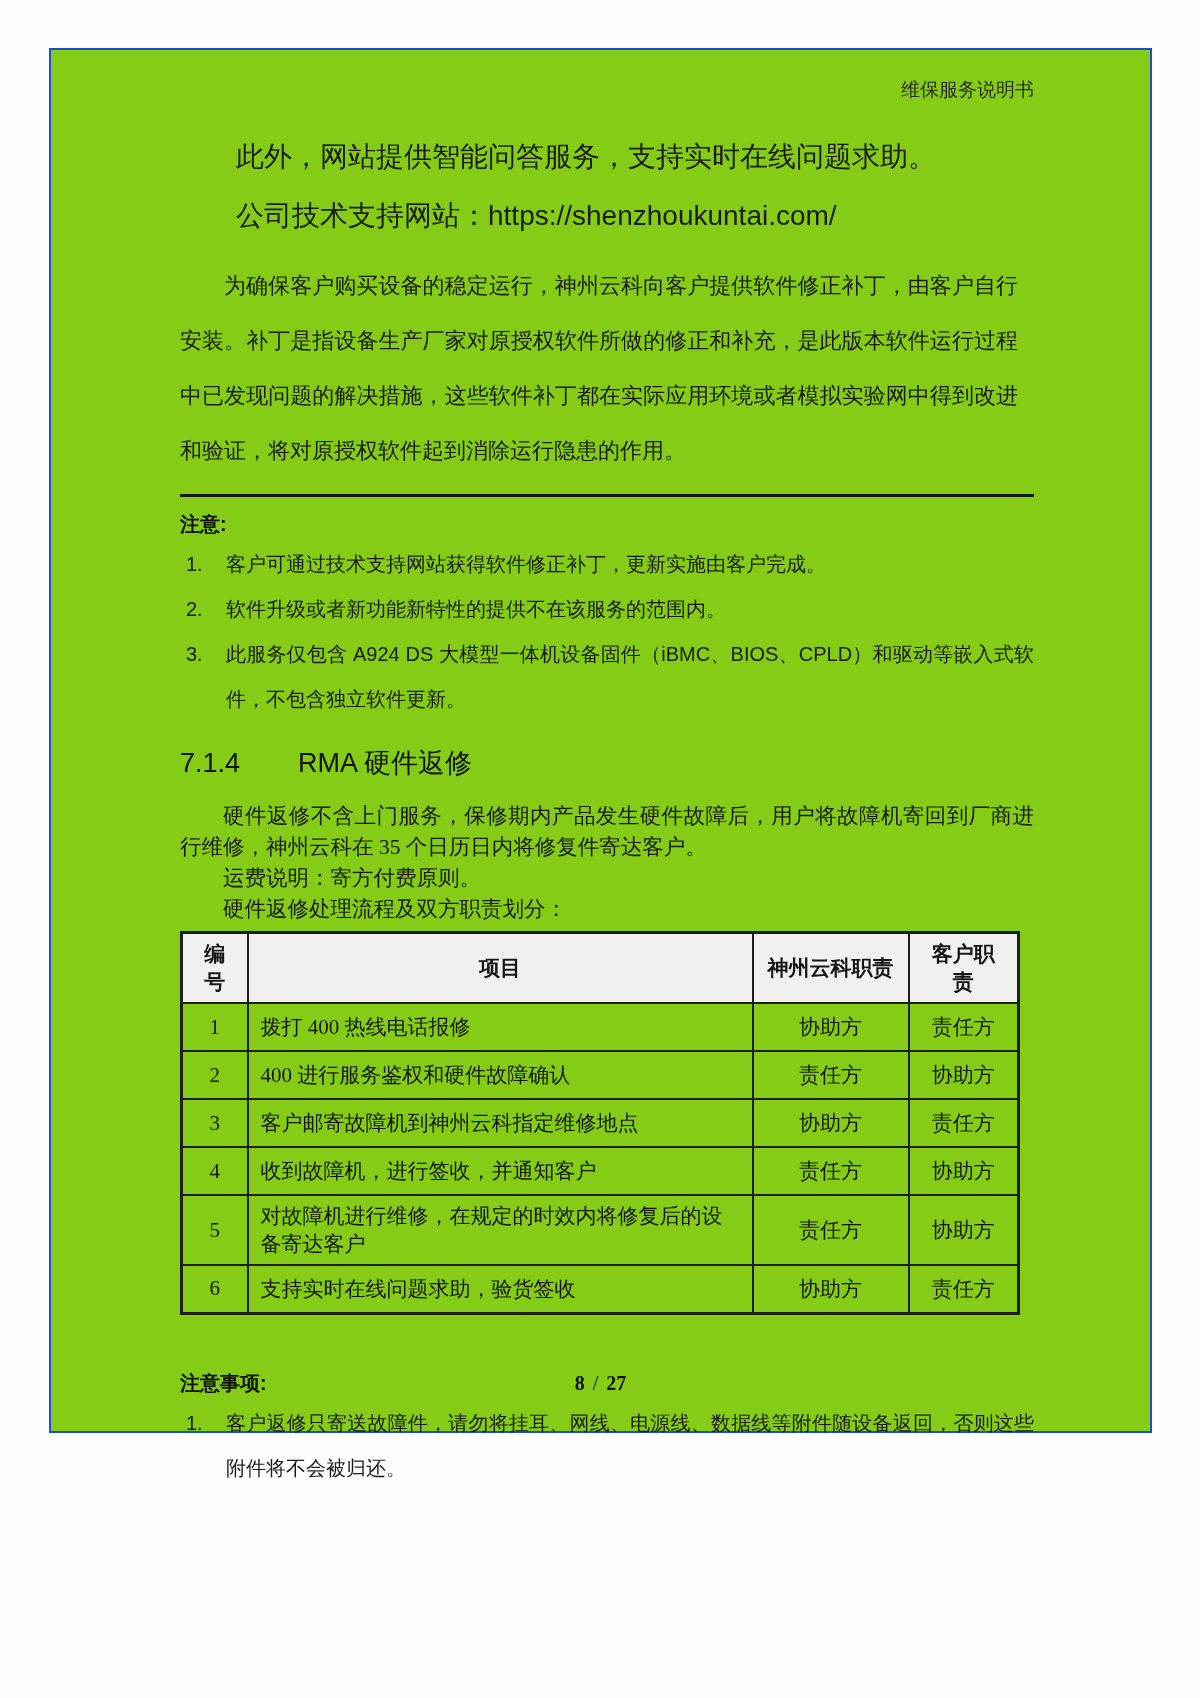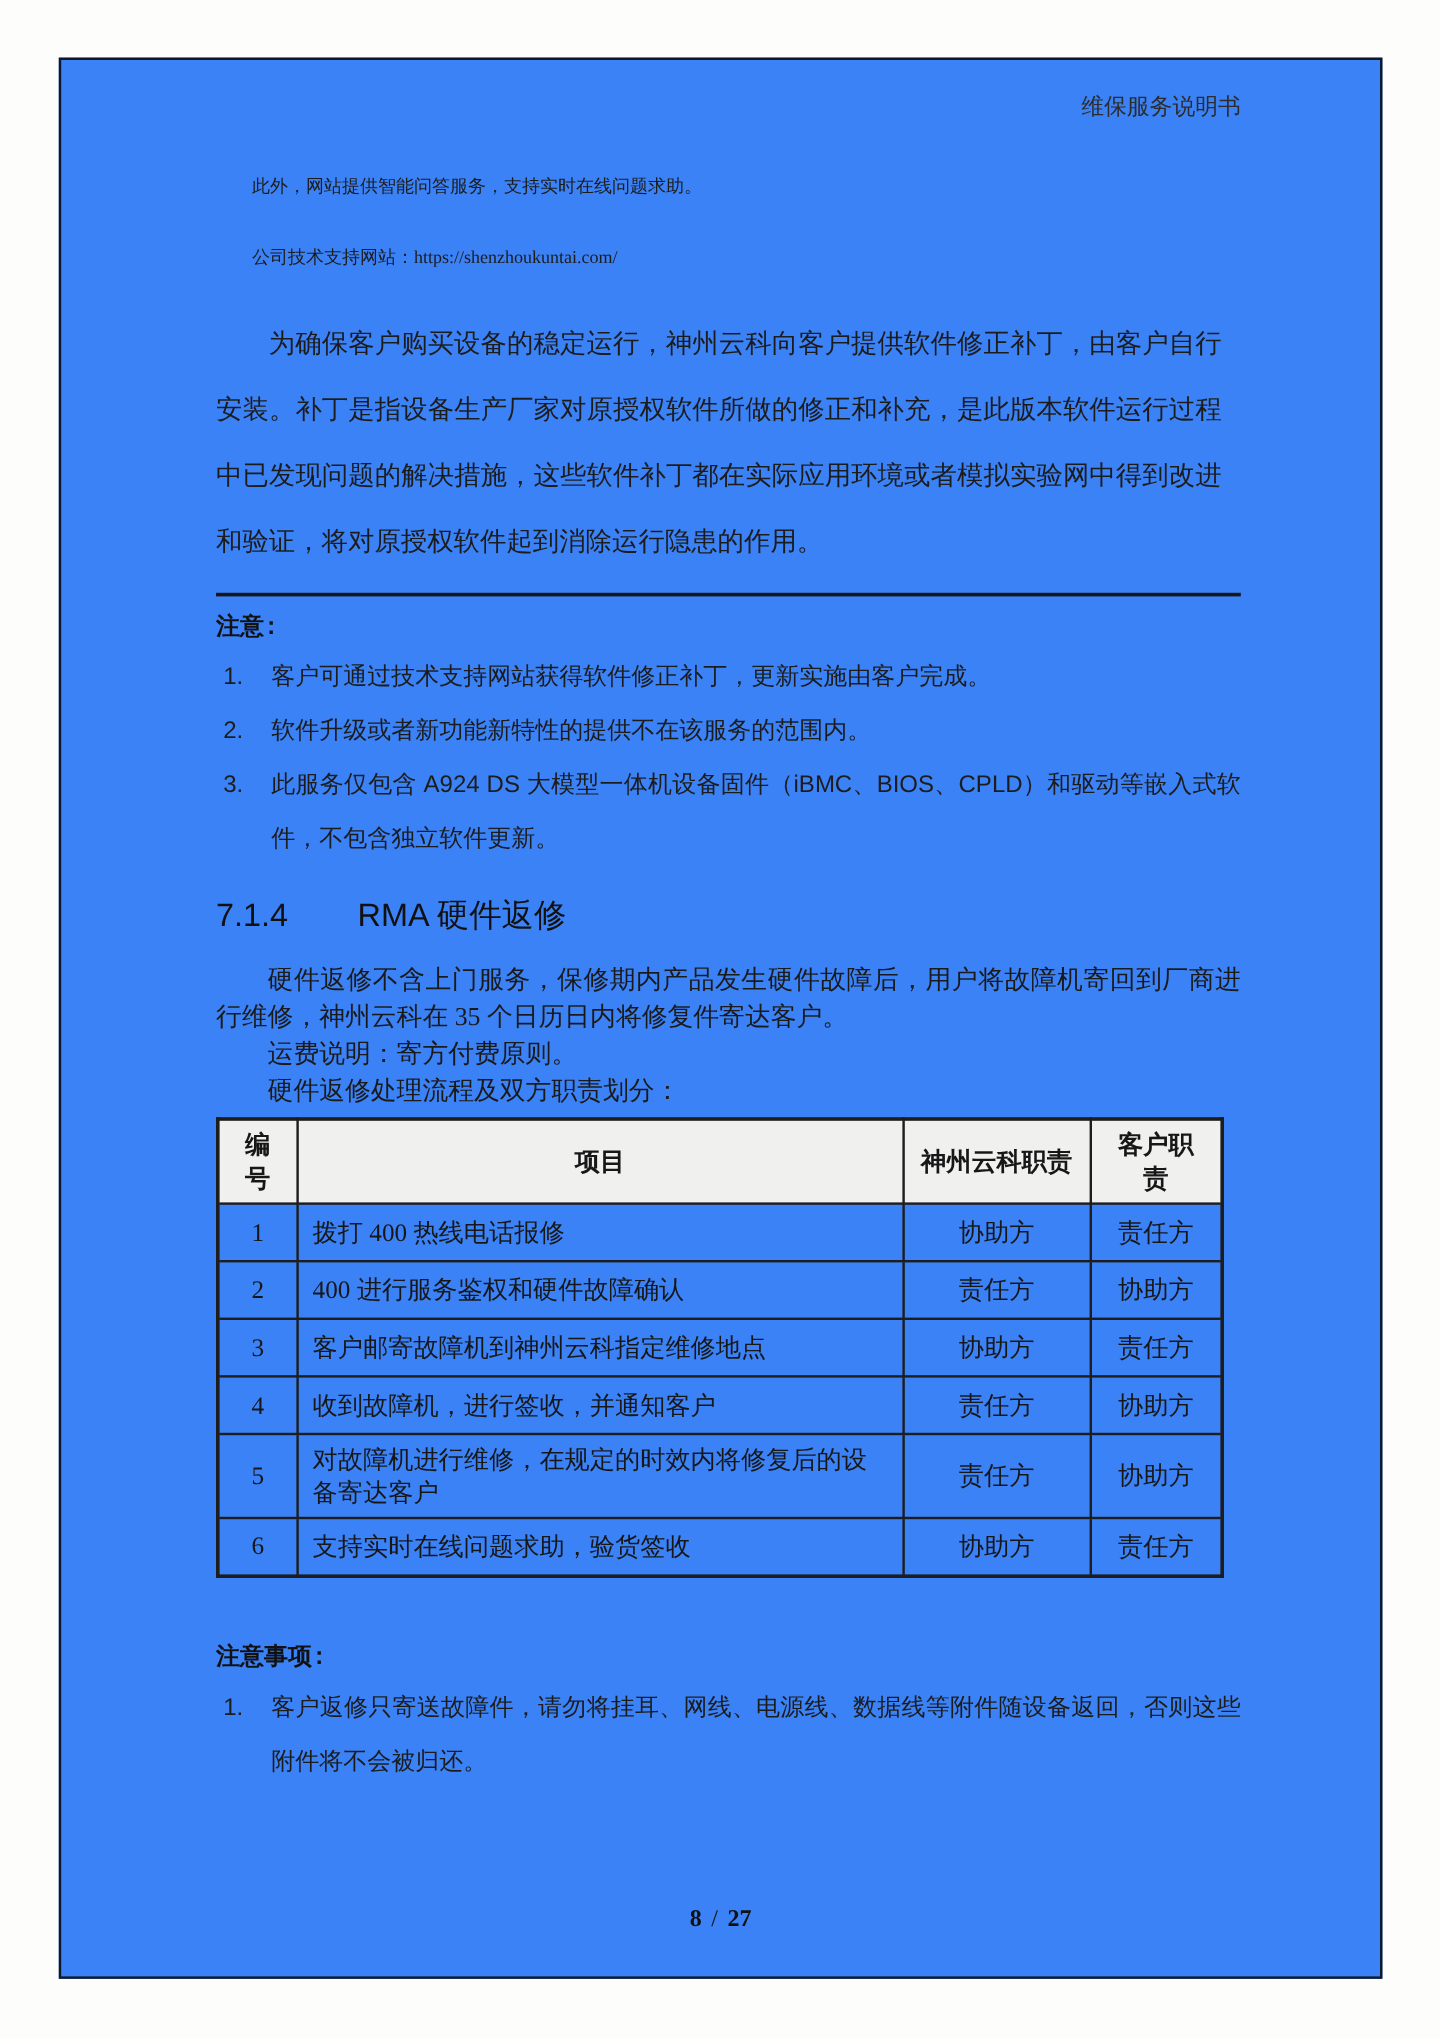--- a/index.html
+++ b/index.html
@@ -5,57 +5,56 @@
   html,body{margin:0;padding:0;}
   body{
     width:1200px;height:1698px;
     background:#fdfdfc;
     font-family:"Liberation Sans",sans-serif;
     color:#1c1c1c;
     position:relative;
     -webkit-font-smoothing:antialiased;
   }
   .frame{
-    position:absolute;left:49px;top:48px;width:1103px;height:1601px;
-    border:2px solid #0f172a;background:#3b82f6;box-sizing:border-box;
+    position:absolute;left:49px;top:48px;width:1103px;height:1385px;
+    border:2px solid #1d4ed8;background:#84cc16;box-sizing:border-box;
   }
   .content{
     position:absolute;left:0;top:0;right:0;
     padding:28px 116px 0 129px;
     box-sizing:border-box;
   }
   .doc-header{
     text-align:right;
     font-family:"Liberation Serif","DejaVu Serif",serif;
     font-size:19px;color:#2c2c2c;
     line-height:24px;
     margin-bottom:38px;
   }
   .p-intro{
-    font-size:15px;line-height:33px;text-indent:2em;
+    font-size:28px;line-height:33px;text-indent:2em;
     margin:0 0 26px 0;
-    font-family:Liberation Serif, serif;
   }
   .sec-heading{
     font-size:27px;font-weight:400;color:#111;
     margin:34px 0 0 0;line-height:36px;
     display:flex;align-items:baseline;
   }
   .sec-heading .sec-num{width:118px;flex:0 0 auto;}
   .body-para{
     font-size:22px;line-height:55px;text-indent:2em;
     text-align:justify;margin:10px 16px 0 0;
   }
   .rule{
     border:none;border-top:3px solid #161616;
     margin:16px 0 0 0;
   }
   .note-label{
     font-size:20px;font-weight:700;color:#111;
-    margin-top:13px;line-height:28px;font-family:Liberation Mono, monospace;
+    margin-top:13px;line-height:28px;
   }
   .note-list{margin:4px 0 0 0;}
   .note-item{
     position:relative;padding-left:46px;
     font-size:20px;line-height:45px;
     text-align:justify;
   }
   .note-item .num{position:absolute;left:6px;top:0;}
   .h714{margin-top:23px;}
   .serif-block{

